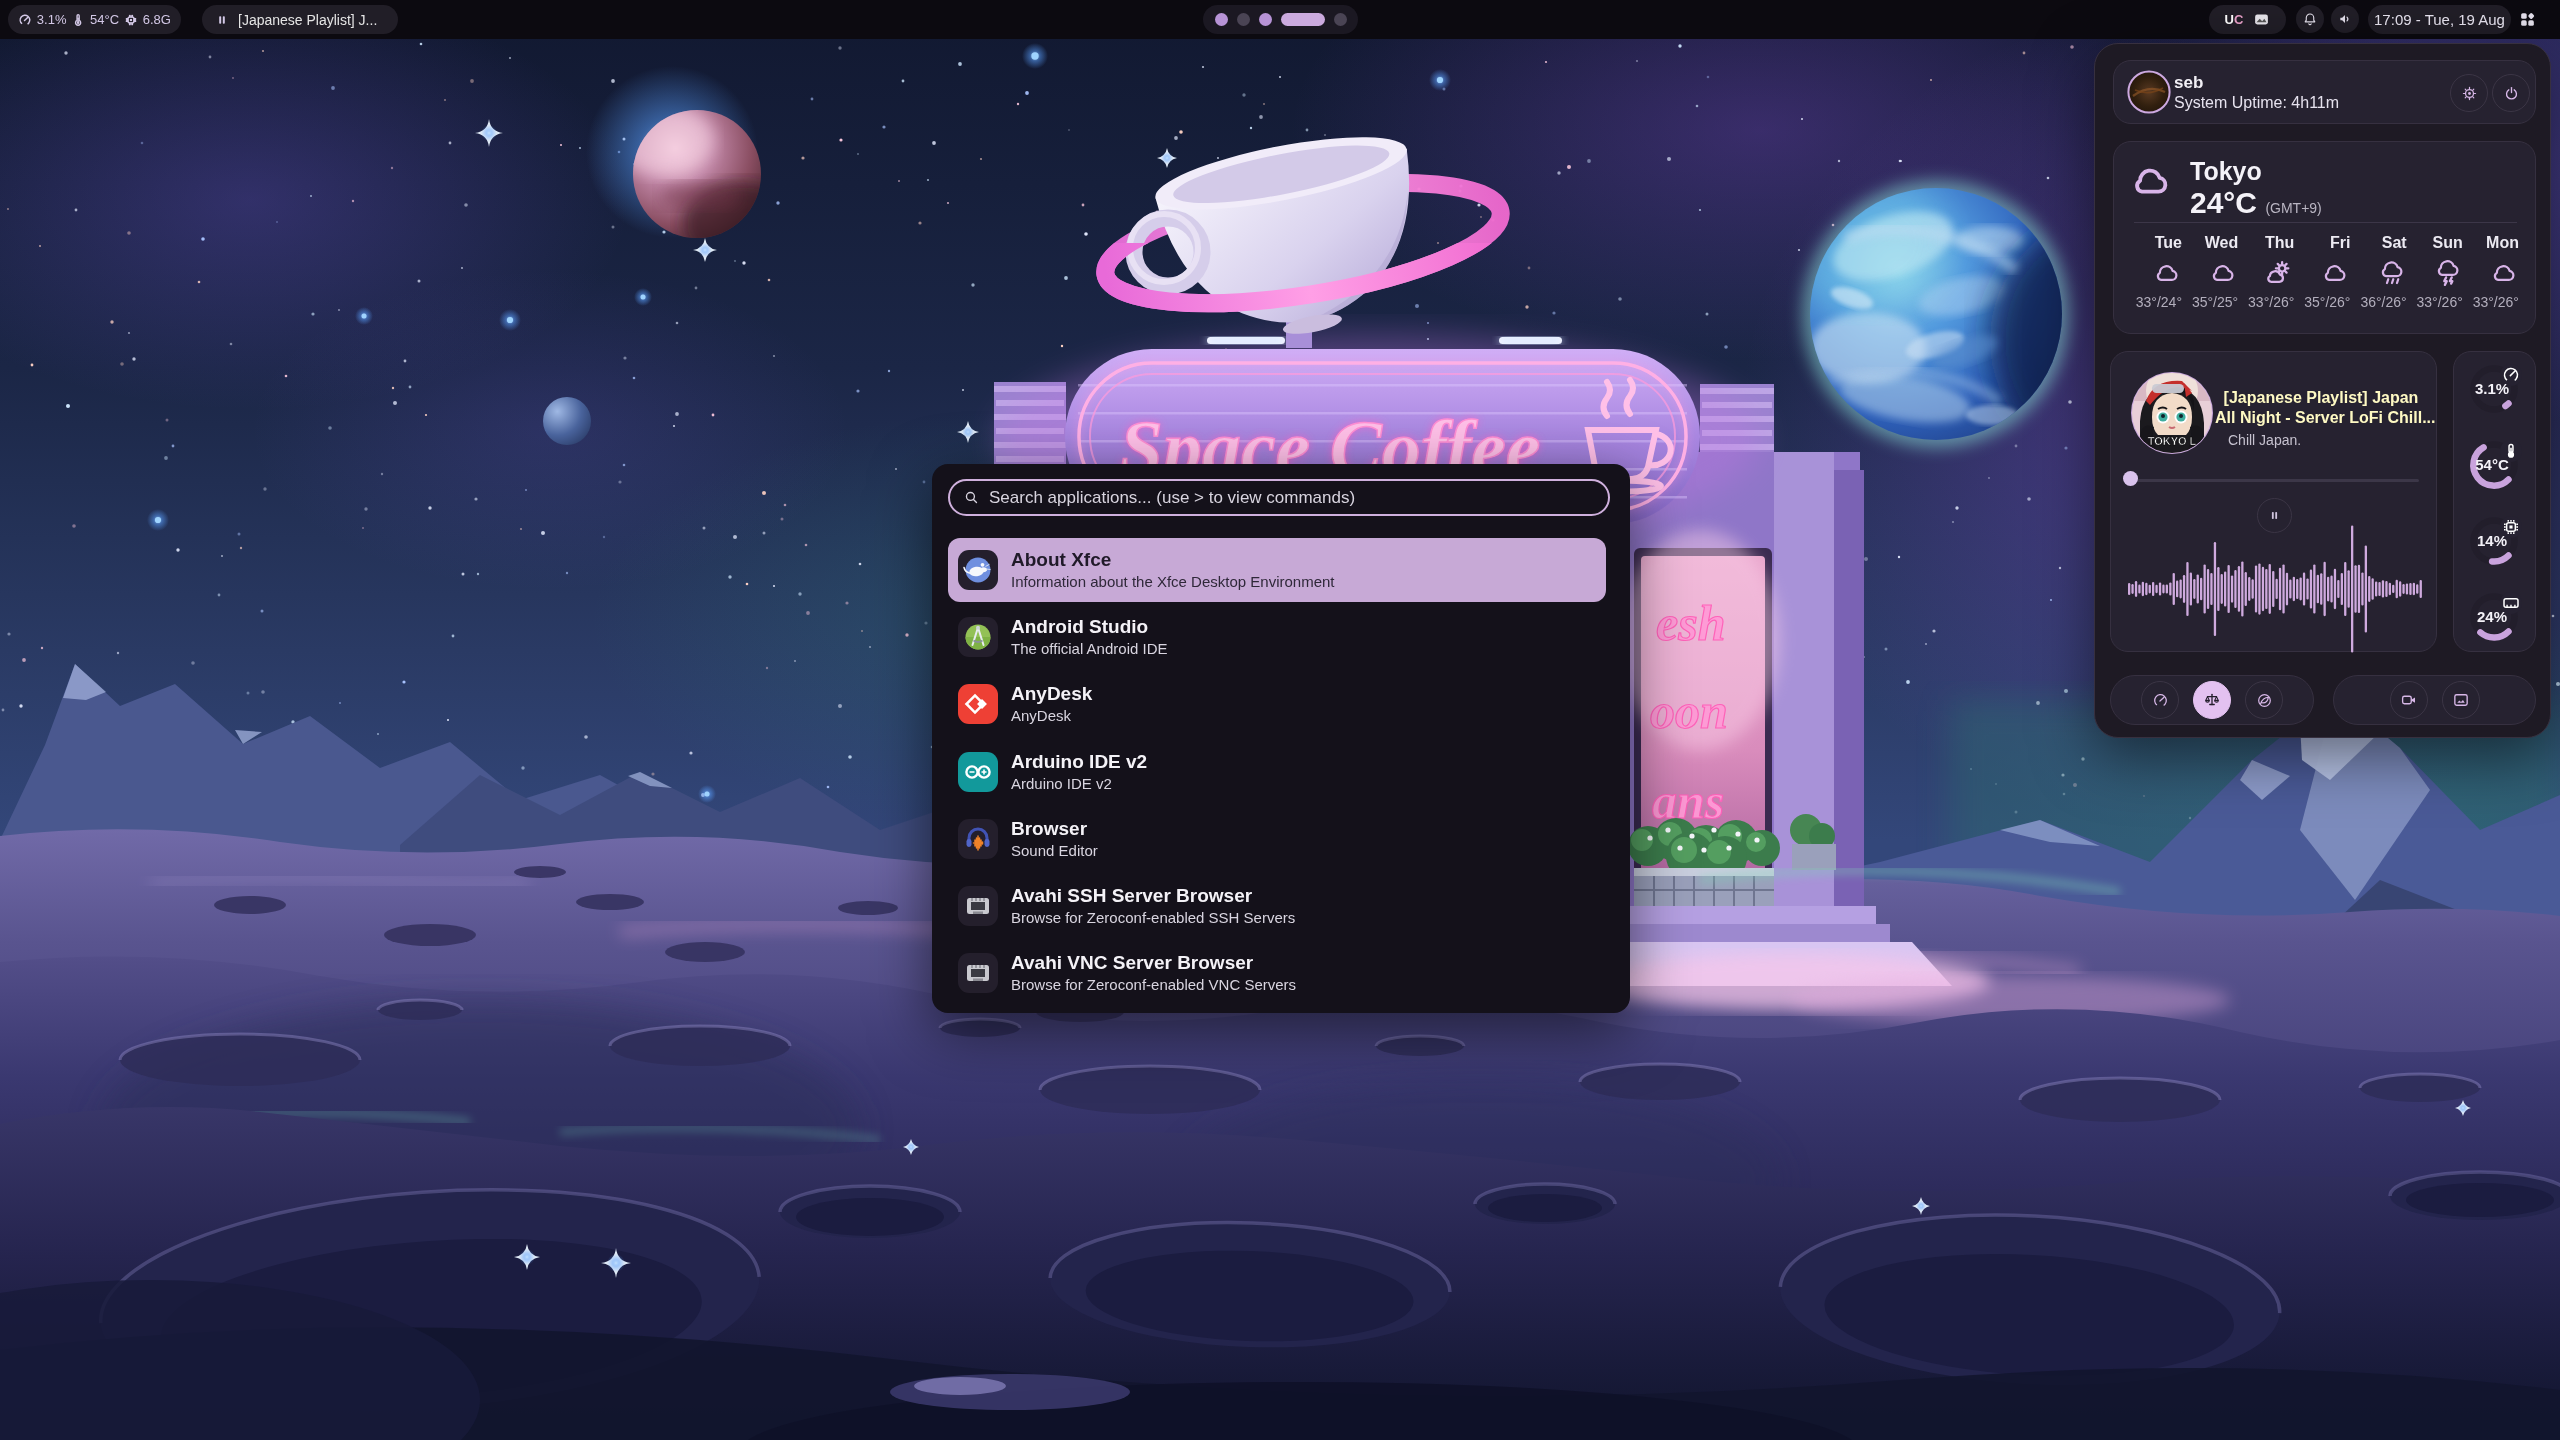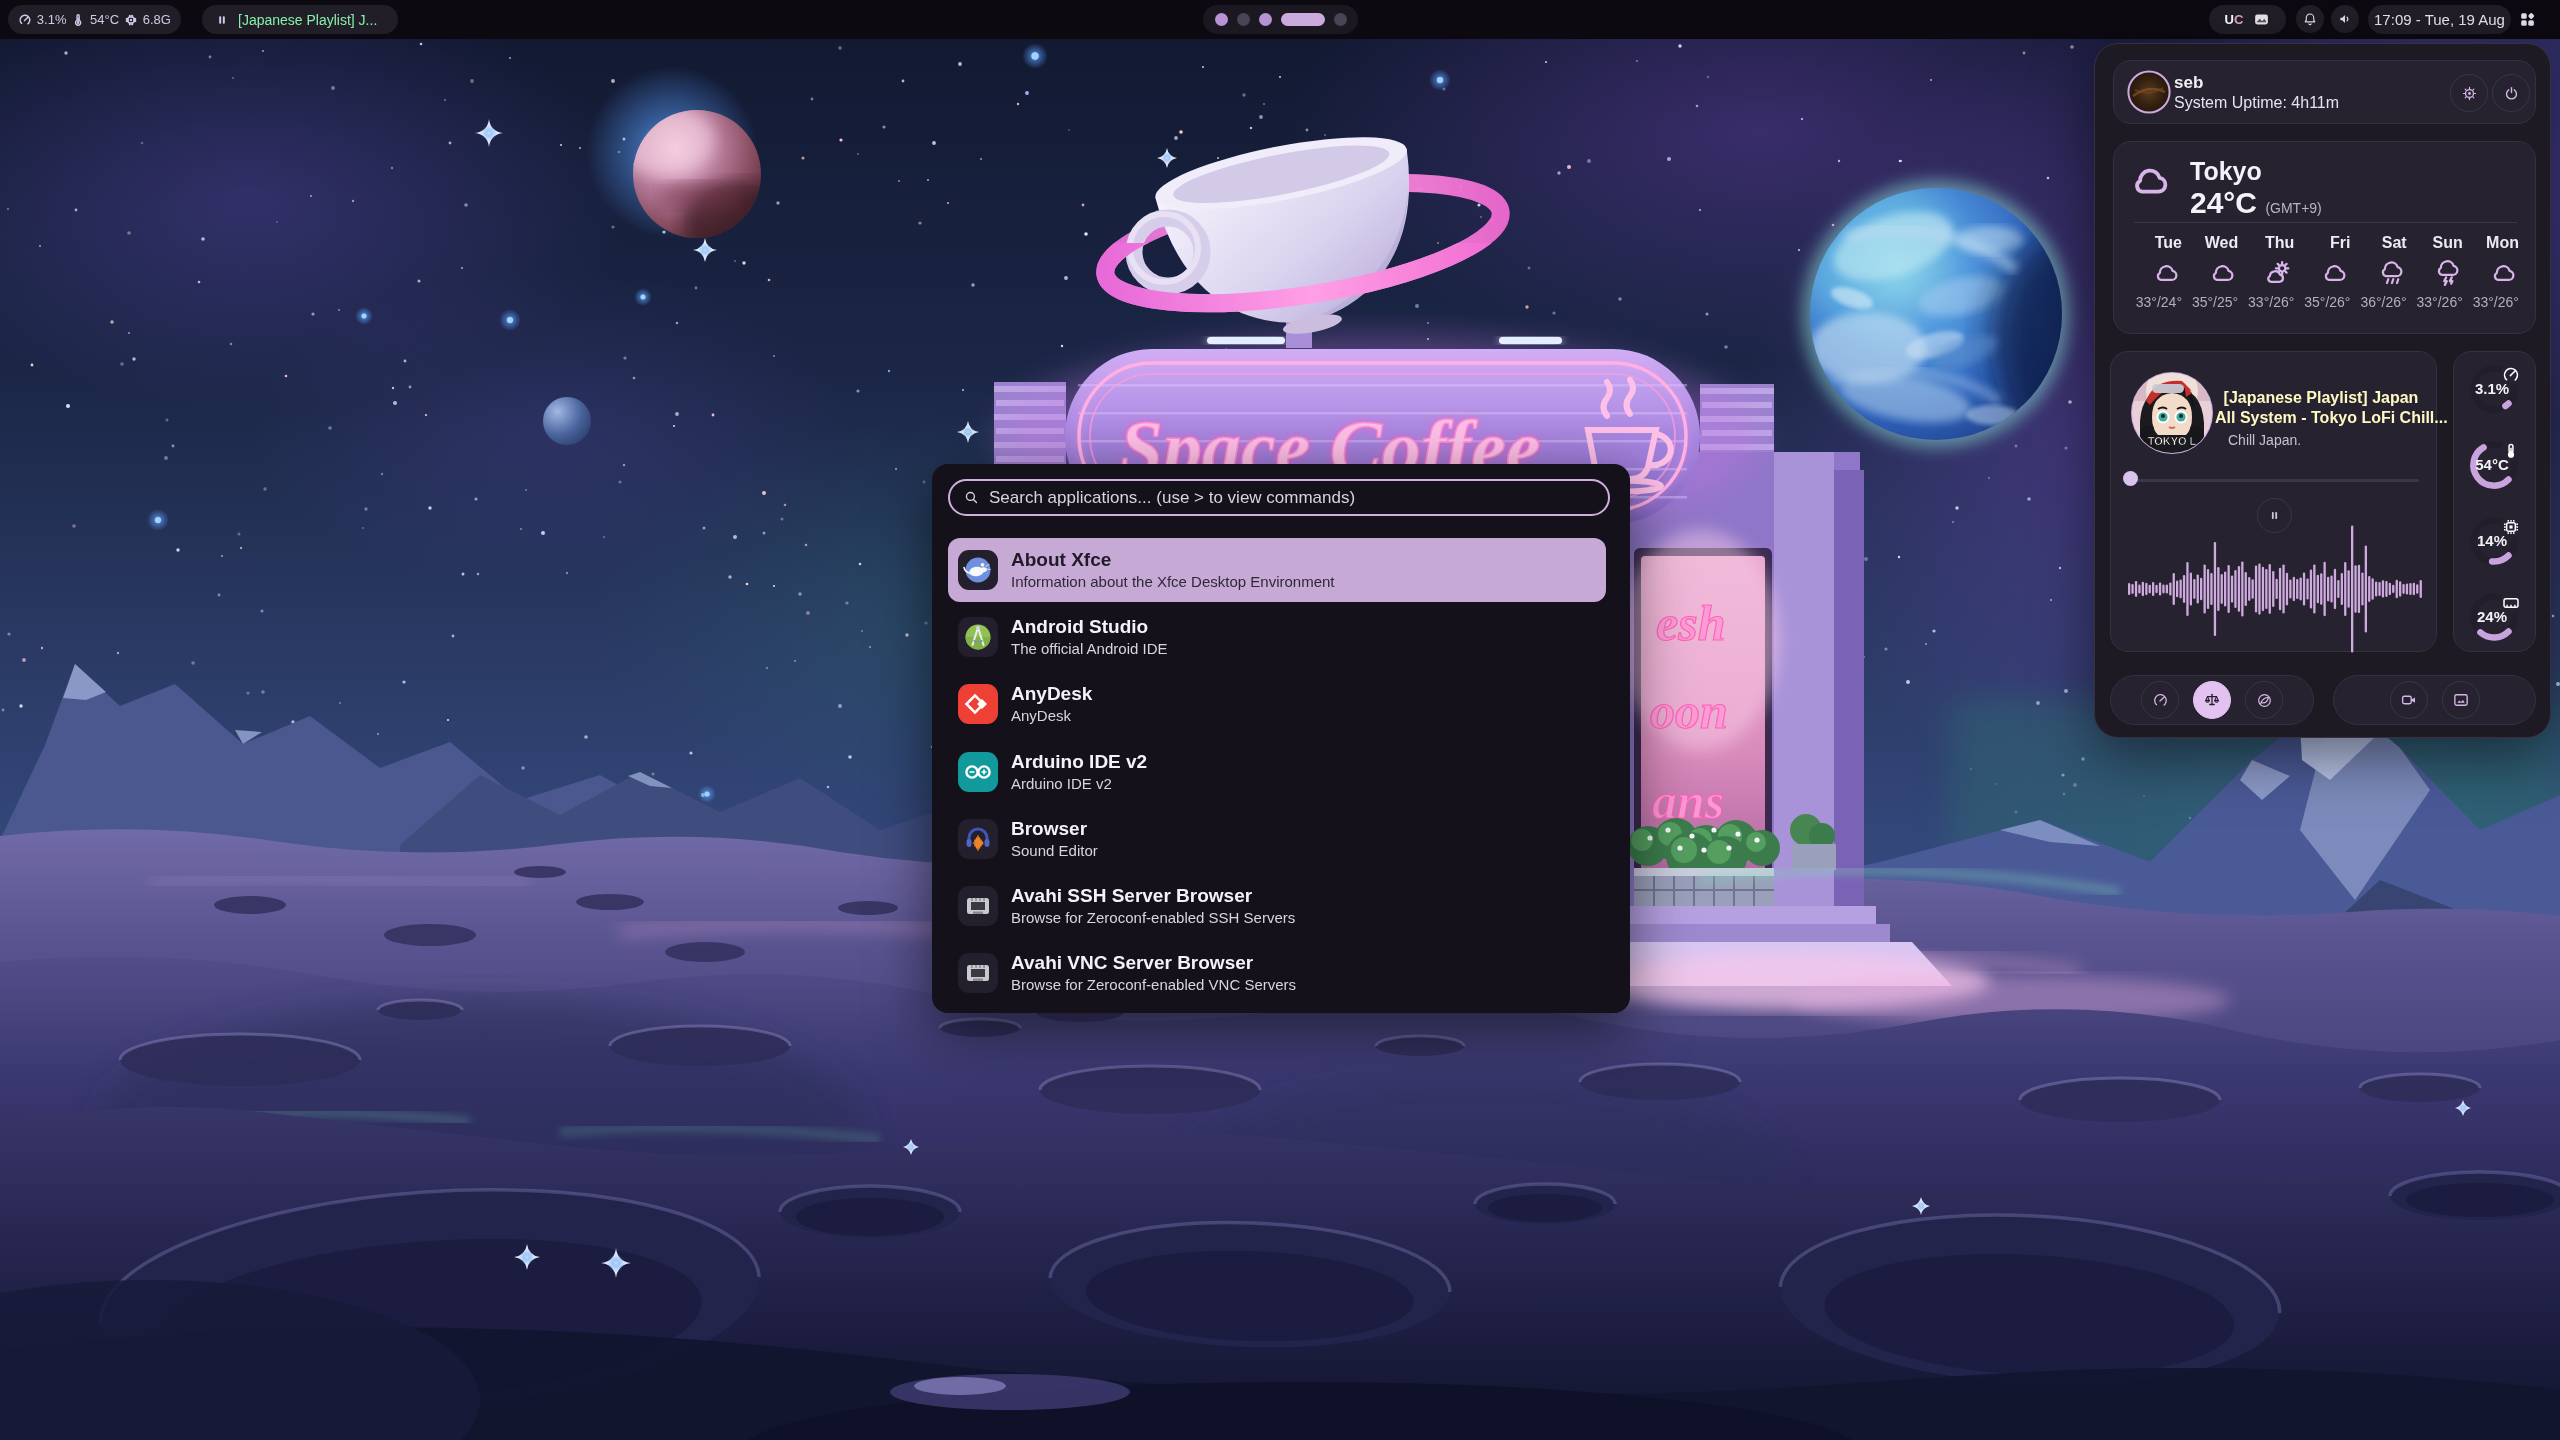--- a/index.html
+++ b/index.html
@@ -912,21 +912,21 @@
         <rect x="10.2" y="10.2" width="3.6" height="3.6" fill="#d3c8e6"></rect>
         <path d="M9.5 7V4M12 7V4M14.5 7V4M9.5 20V17M12 20V17M14.5 20V17M7 9.5H4M7 12H4M7 14.5H4M20 9.5H17M20 12H17M20 14.5H17" stroke="#d3c8e6" stroke-width="2.2" stroke-linecap="round" stroke-linejoin="round"></path>
       </svg>
       <span class="barlbl">6.8G</span>
   </div>
   <div class="pill" style="left:202px;width:196px;padding:0 13px;gap:9px">
     <svg width="14" height="14" viewBox="0 0 24 24" fill="none">
         <rect x="7.2" y="5.5" width="3.4" height="13" rx="1.4" fill="#d3c8e6"></rect>
         <rect x="13.4" y="5.5" width="3.4" height="13" rx="1.4" fill="#d3c8e6"></rect>
       </svg>
-      <span class="barlbl" style="color:#86efac;font-size:14px">[Japanese Playlist] J...</span>
+      <span class="barlbl" style="color:#e5e5e5;font-size:14px">[Japanese Playlist] J...</span>
   </div>
   <div id="ws">
       <span class="dot on"></span>
       <span class="dot"></span>
       <span class="dot on"></span>
       <span class="dot act on"></span>
       <span class="dot"></span>
     </div>
   <div class="pill" style="left:2209px;width:77px;padding:0 10px;gap:10px;justify-content:center">
      <span style="font-size:13px;font-weight:bold;color:#fff">U<span style="color:#e8a0c8">C</span></span>
@@ -1198,21 +1198,21 @@
             <circle cx="51" cy="46" r="4.6" fill="#3fae9f"></circle>
 <circle cx="33" cy="45" r="2" fill="#10222a"></circle>
             <circle cx="51" cy="45" r="2" fill="#10222a"></circle>
 <path d="M28 38 q5 -3 9 0 M47 38 q5 -3 9 0" stroke="#141317" stroke-width="2" fill="none"></path>
 <path d="M39 56 q3 2 6 0" stroke="#c86a70" stroke-width="2" fill="none"></path>
 <path d="M12 58 Q8 70 14 84 L30 84 Q20 70 24 56 Q16 52 12 58Z" fill="#17161a"></path>
 <path d="M72 58 Q76 70 70 84 L54 84 Q64 70 60 56 Q68 52 72 58Z" fill="#17161a"></path>
 <text x="42" y="74" font-size="11" font-weight="bold" text-anchor="middle" fill="#fff" font-family="Liberation Sans, sans-serif" stroke="#000" stroke-width="0.5">TOKYO L</text>
 </g>
         </svg></div>
-    <div id="mtitle"><span>[Japanese Playlist] Japan</span><br><span>All System - Tokyo LoFi Chill...</span></div>
+    <div id="mtitle"><span>[Japanese Playlist] Japan</span><br><span>All Night - Server LoFi Chill...</span></div>
     <div id="msub">Chill Japan.</div>
     <div id="mslider"></div>
       <div id="mknob"></div>
     <div id="mpause">
         <svg width="13" height="13" viewBox="0 0 24 24" fill="none">
           <rect x="7.2" y="5.5" width="3.4" height="13" rx="1.4" fill="#cfc4de"></rect>
           <rect x="13.4" y="5.5" width="3.4" height="13" rx="1.4" fill="#cfc4de"></rect>
         </svg>
       </div>
     <svg width="327" height="301" viewBox="0 0 327 301" style="position:absolute;left:0;top:0">

